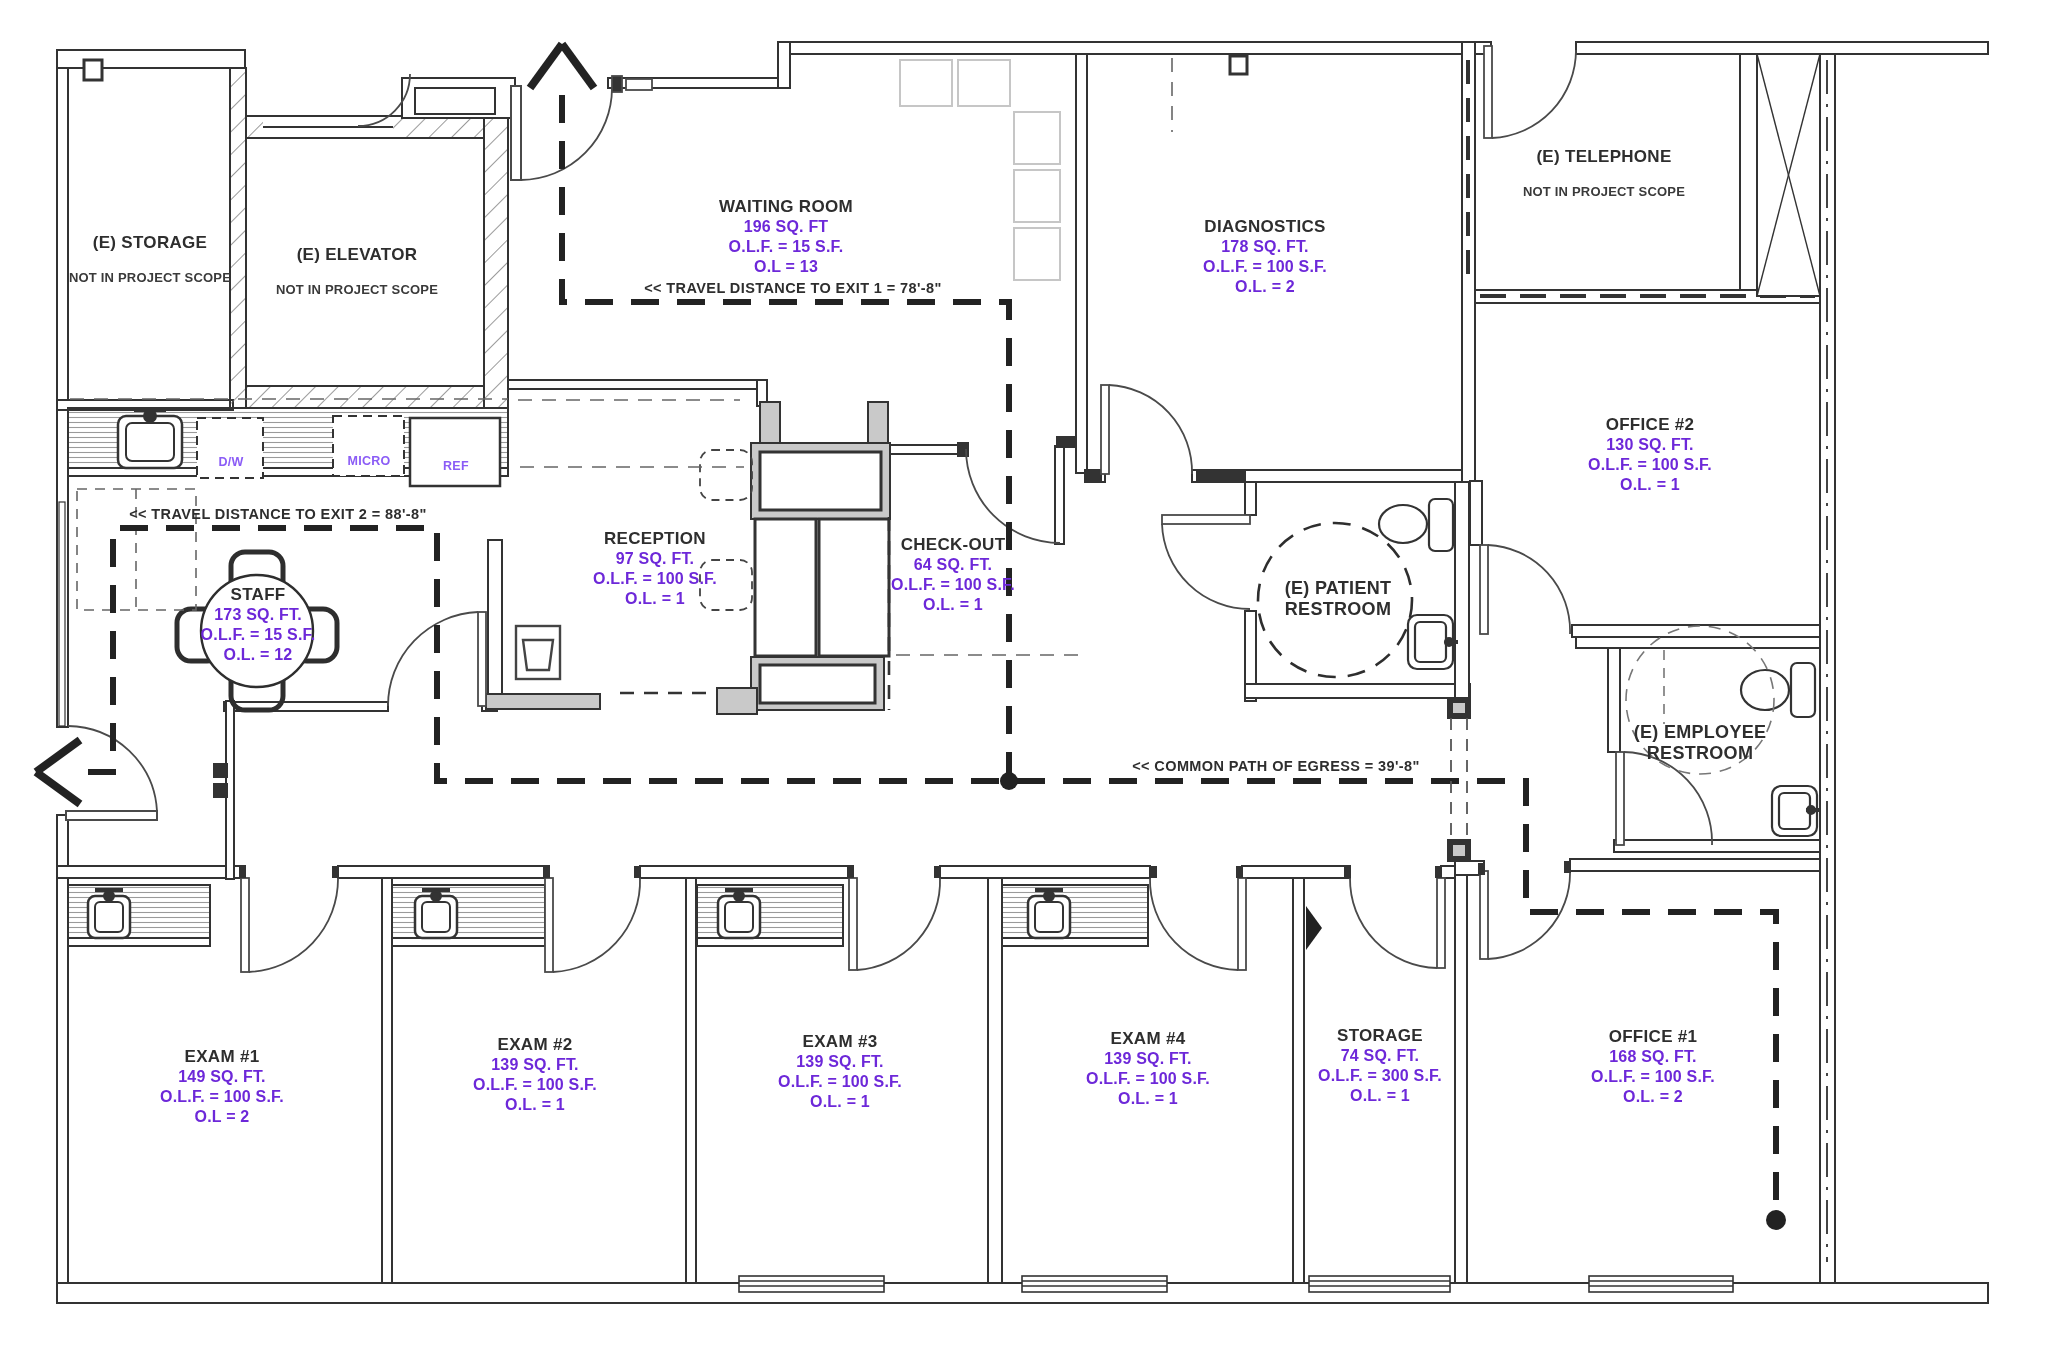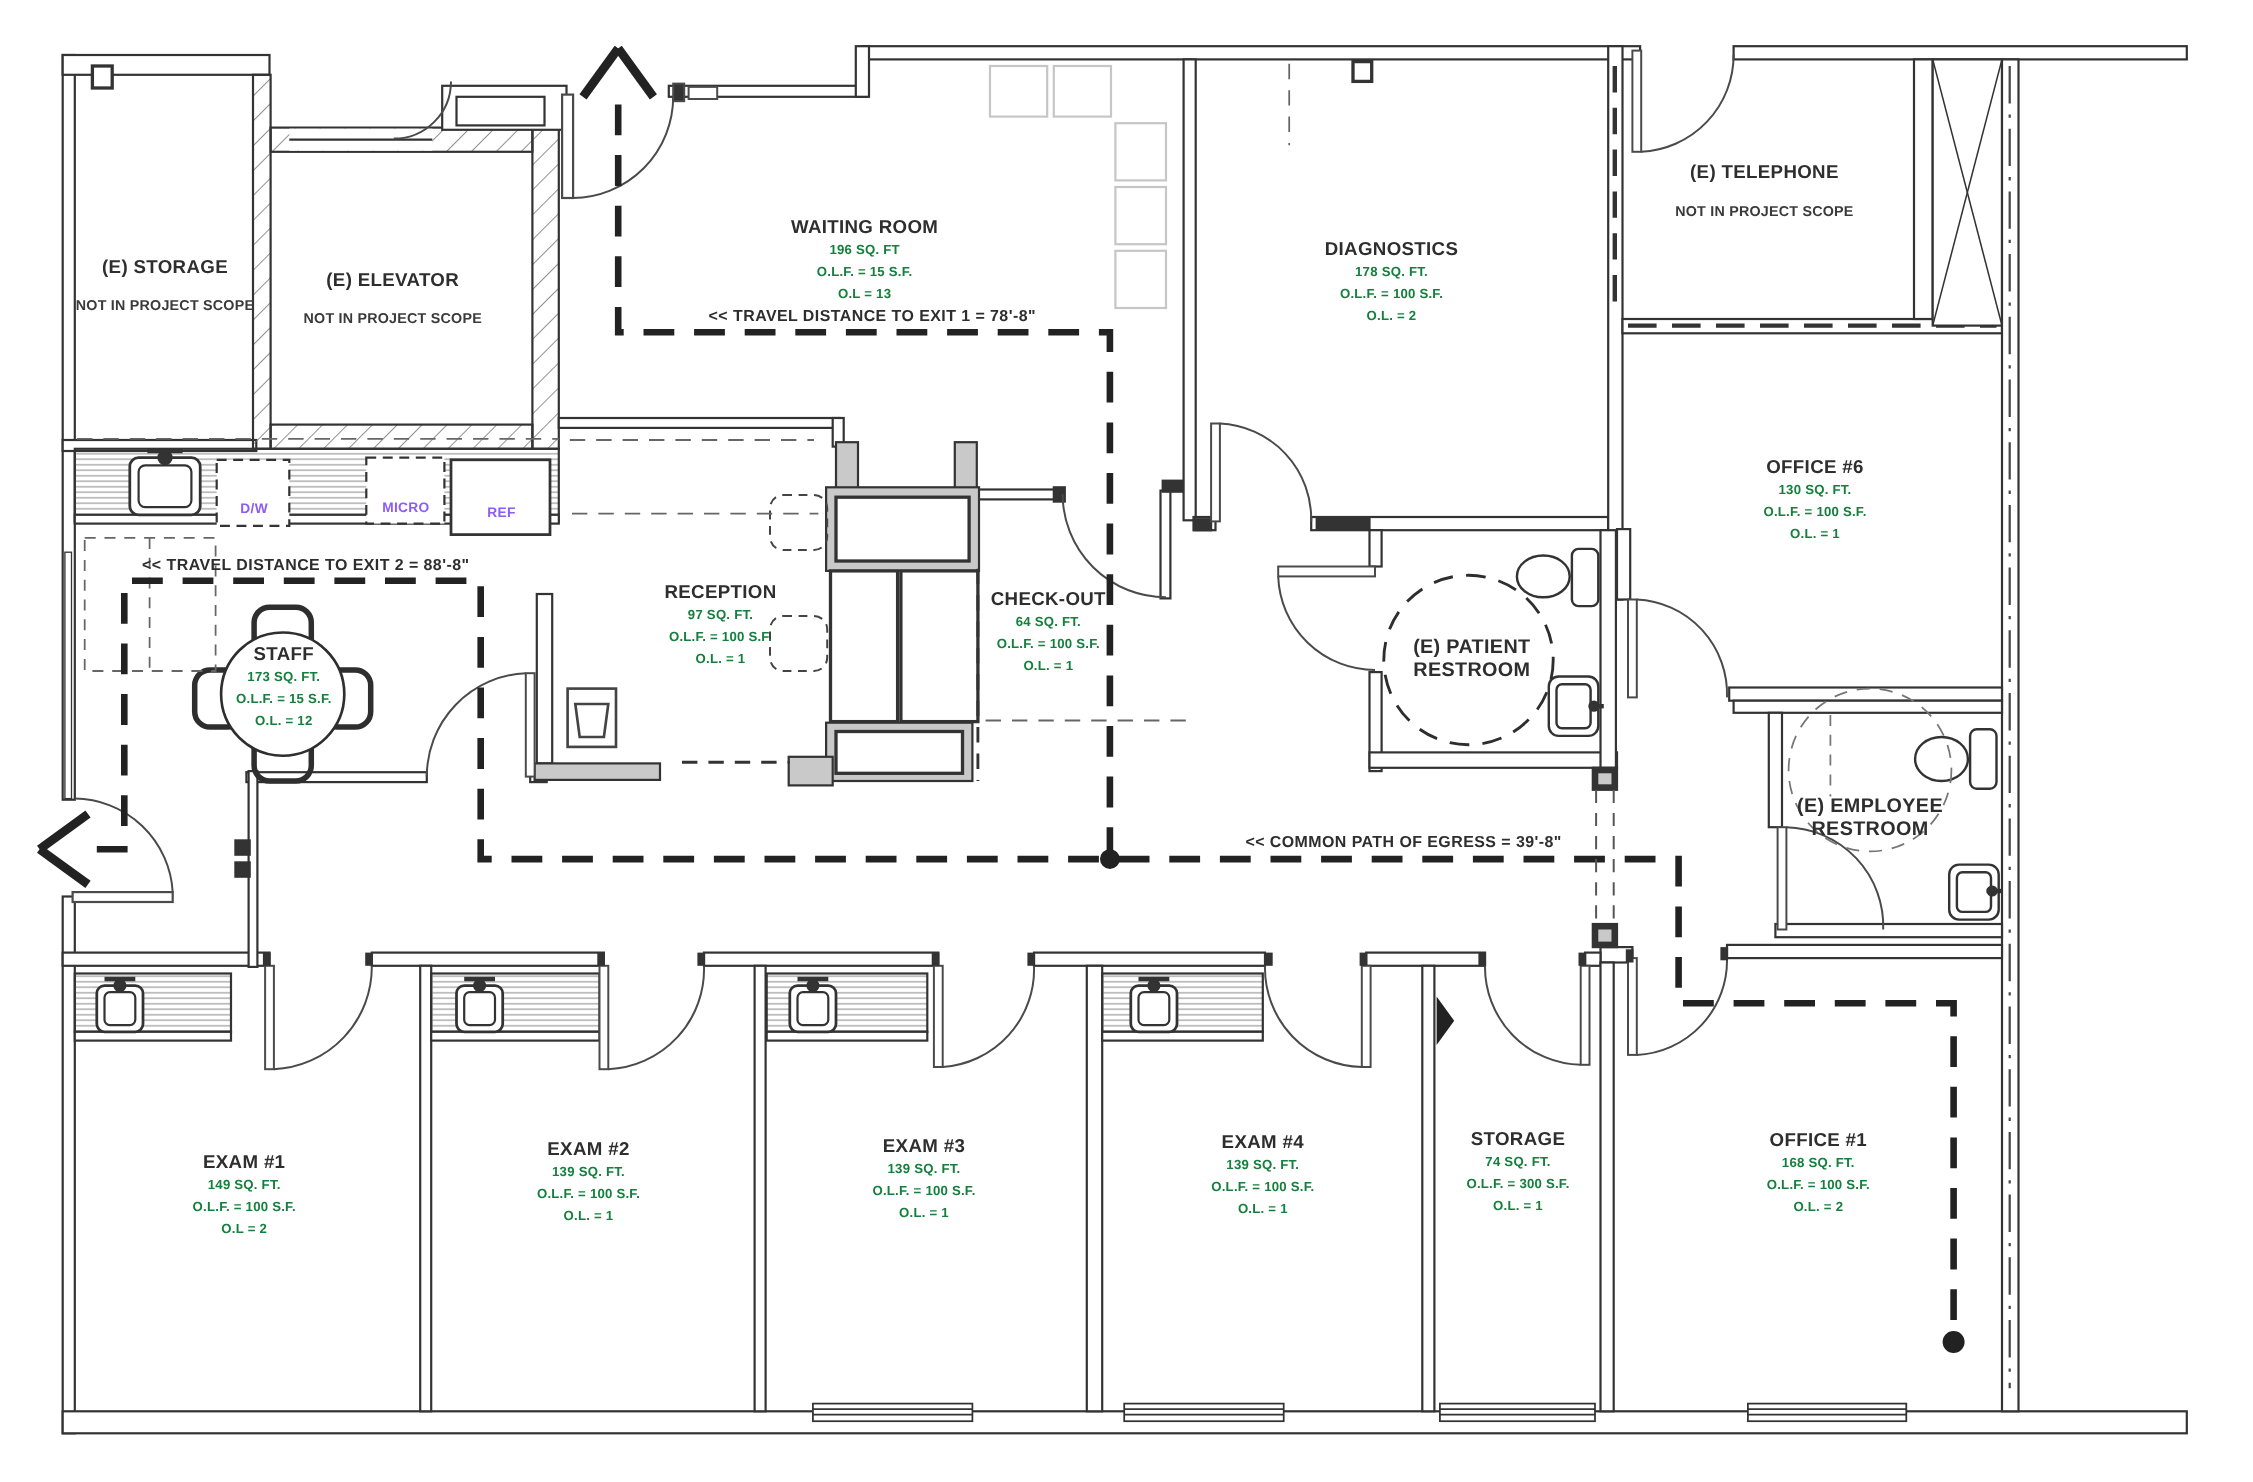--- a/index.html
+++ b/index.html
@@ -2,21 +2,21 @@
 <html><head>
 <meta charset="utf-8">
 <style>
   html,body{margin:0;padding:0;background:#ffffff;}
   .sheet{position:relative;width:2048px;height:1347px;background:#ffffff;overflow:hidden;
          font-family:"Liberation Sans", sans-serif;}
   .plan-svg{position:absolute;left:0;top:0;}
   .lbl{position:absolute;transform:translate(-50%,0);text-align:center;color:#2e2e2e;
        white-space:nowrap;line-height:21px;}
   .lbl .nm{display:block;font-size:17px;font-weight:700;letter-spacing:.3px;}
-  .lbl .sub{display:block;font-size:12px;font-weight:700;letter-spacing:.2px;line-height:20px;color:#15803d;}
+  .lbl .sub{display:block;font-size:16px;font-weight:700;letter-spacing:.2px;line-height:20px;color:#6d28d9;}
   .lbl .note{display:block;font-size:13px;font-weight:700;letter-spacing:.2px;line-height:19px;color:#3a3a3a;margin-top:15px;}
   .ann{position:absolute;transform:translate(-50%,-50%);font-size:14.5px;font-weight:700;
        letter-spacing:.4px;color:#2e2e2e;white-space:nowrap;text-align:right;}
   .app{position:absolute;transform:translate(-50%,-50%);font-size:12.5px;font-weight:700;
        letter-spacing:.3px;color:#8b5cf6;white-space:nowrap;}
 </style>
 </head>
 <body>
 
 <div class="sheet">
@@ -402,21 +402,21 @@
     <span class="nm">DIAGNOSTICS</span>
     <span class="sub">178 SQ. FT.</span>
     <span class="sub">O.L.F. = 100 S.F.</span>
     <span class="sub">O.L. = 2</span>
   </div>
   <div class="lbl" style="left:1604px;top:146px">
     <span class="nm">(E) TELEPHONE</span>
     <span class="note">NOT IN PROJECT SCOPE</span>
   </div>
   <div class="lbl" style="left:1650px;top:414px">
-    <span class="nm">OFFICE #6</span>
+    <span class="nm">OFFICE #2</span>
     <span class="sub">130 SQ. FT.</span>
     <span class="sub">O.L.F. = 100 S.F.</span>
     <span class="sub">O.L. = 1</span>
   </div>
   <div class="lbl" style="left:655px;top:528px">
     <span class="nm">RECEPTION</span>
     <span class="sub">97 SQ. FT.</span>
     <span class="sub">O.L.F. = 100 S.F.</span>
     <span class="sub">O.L. = 1</span>
   </div>

